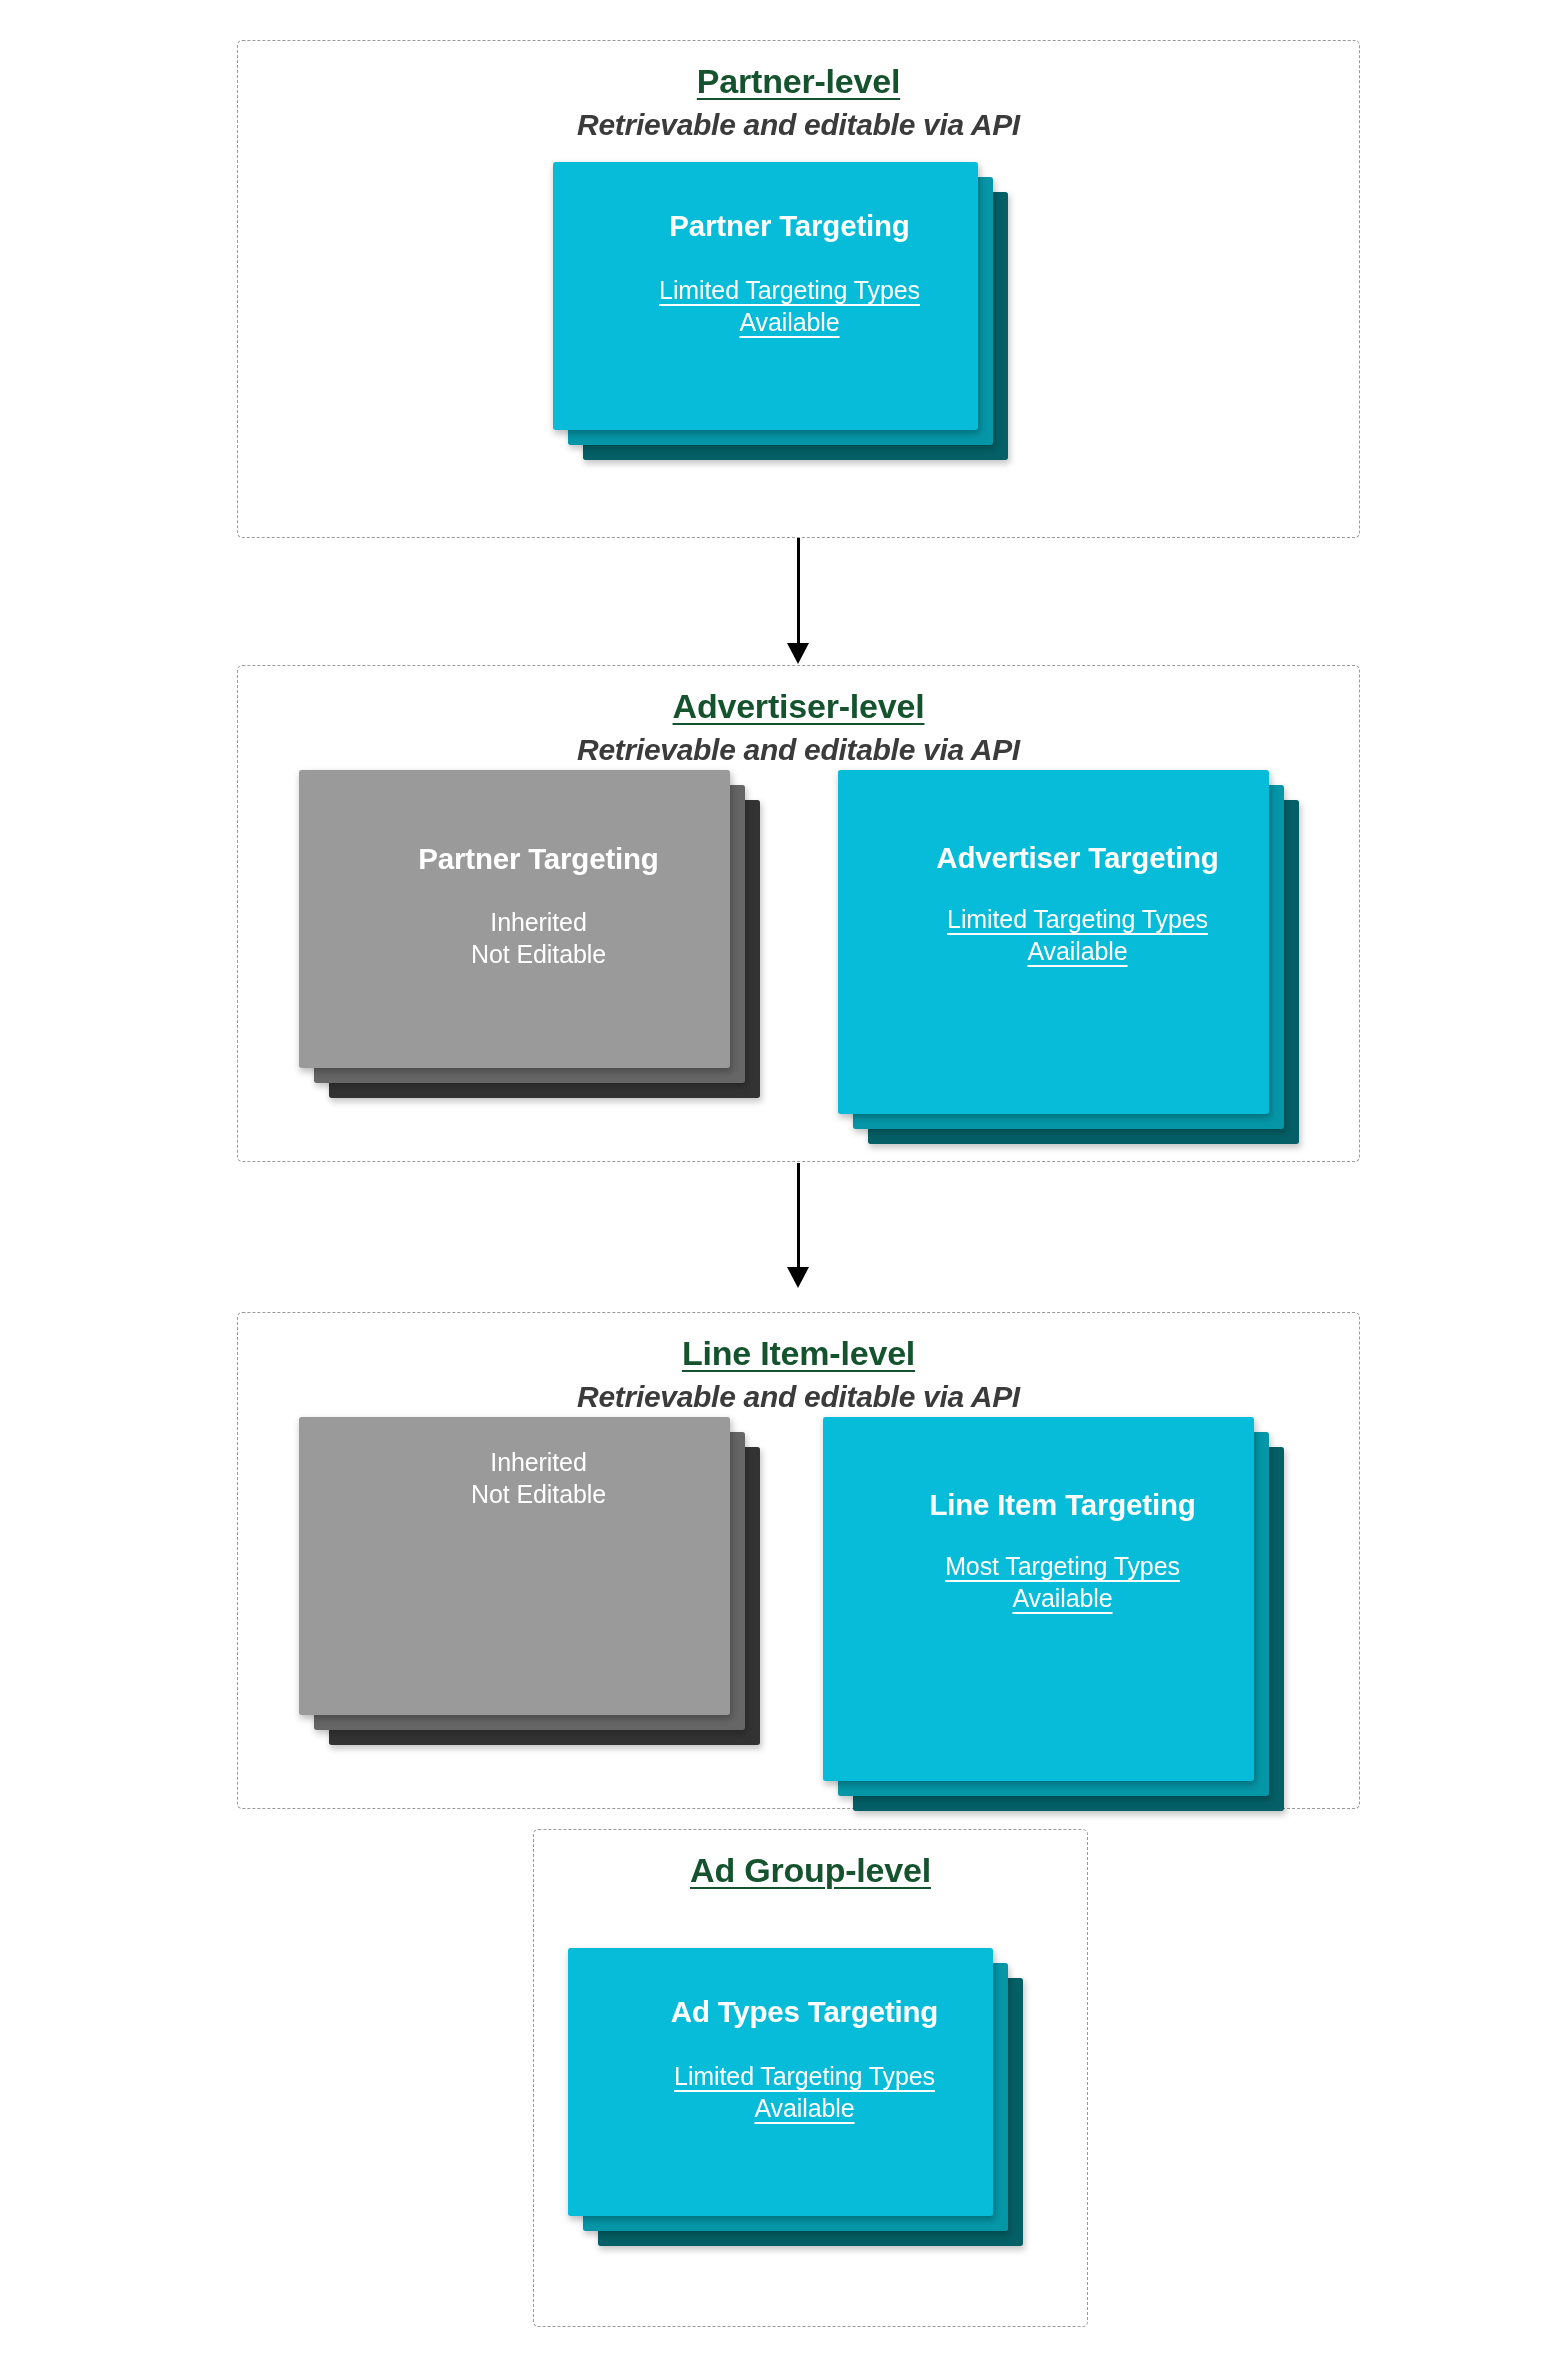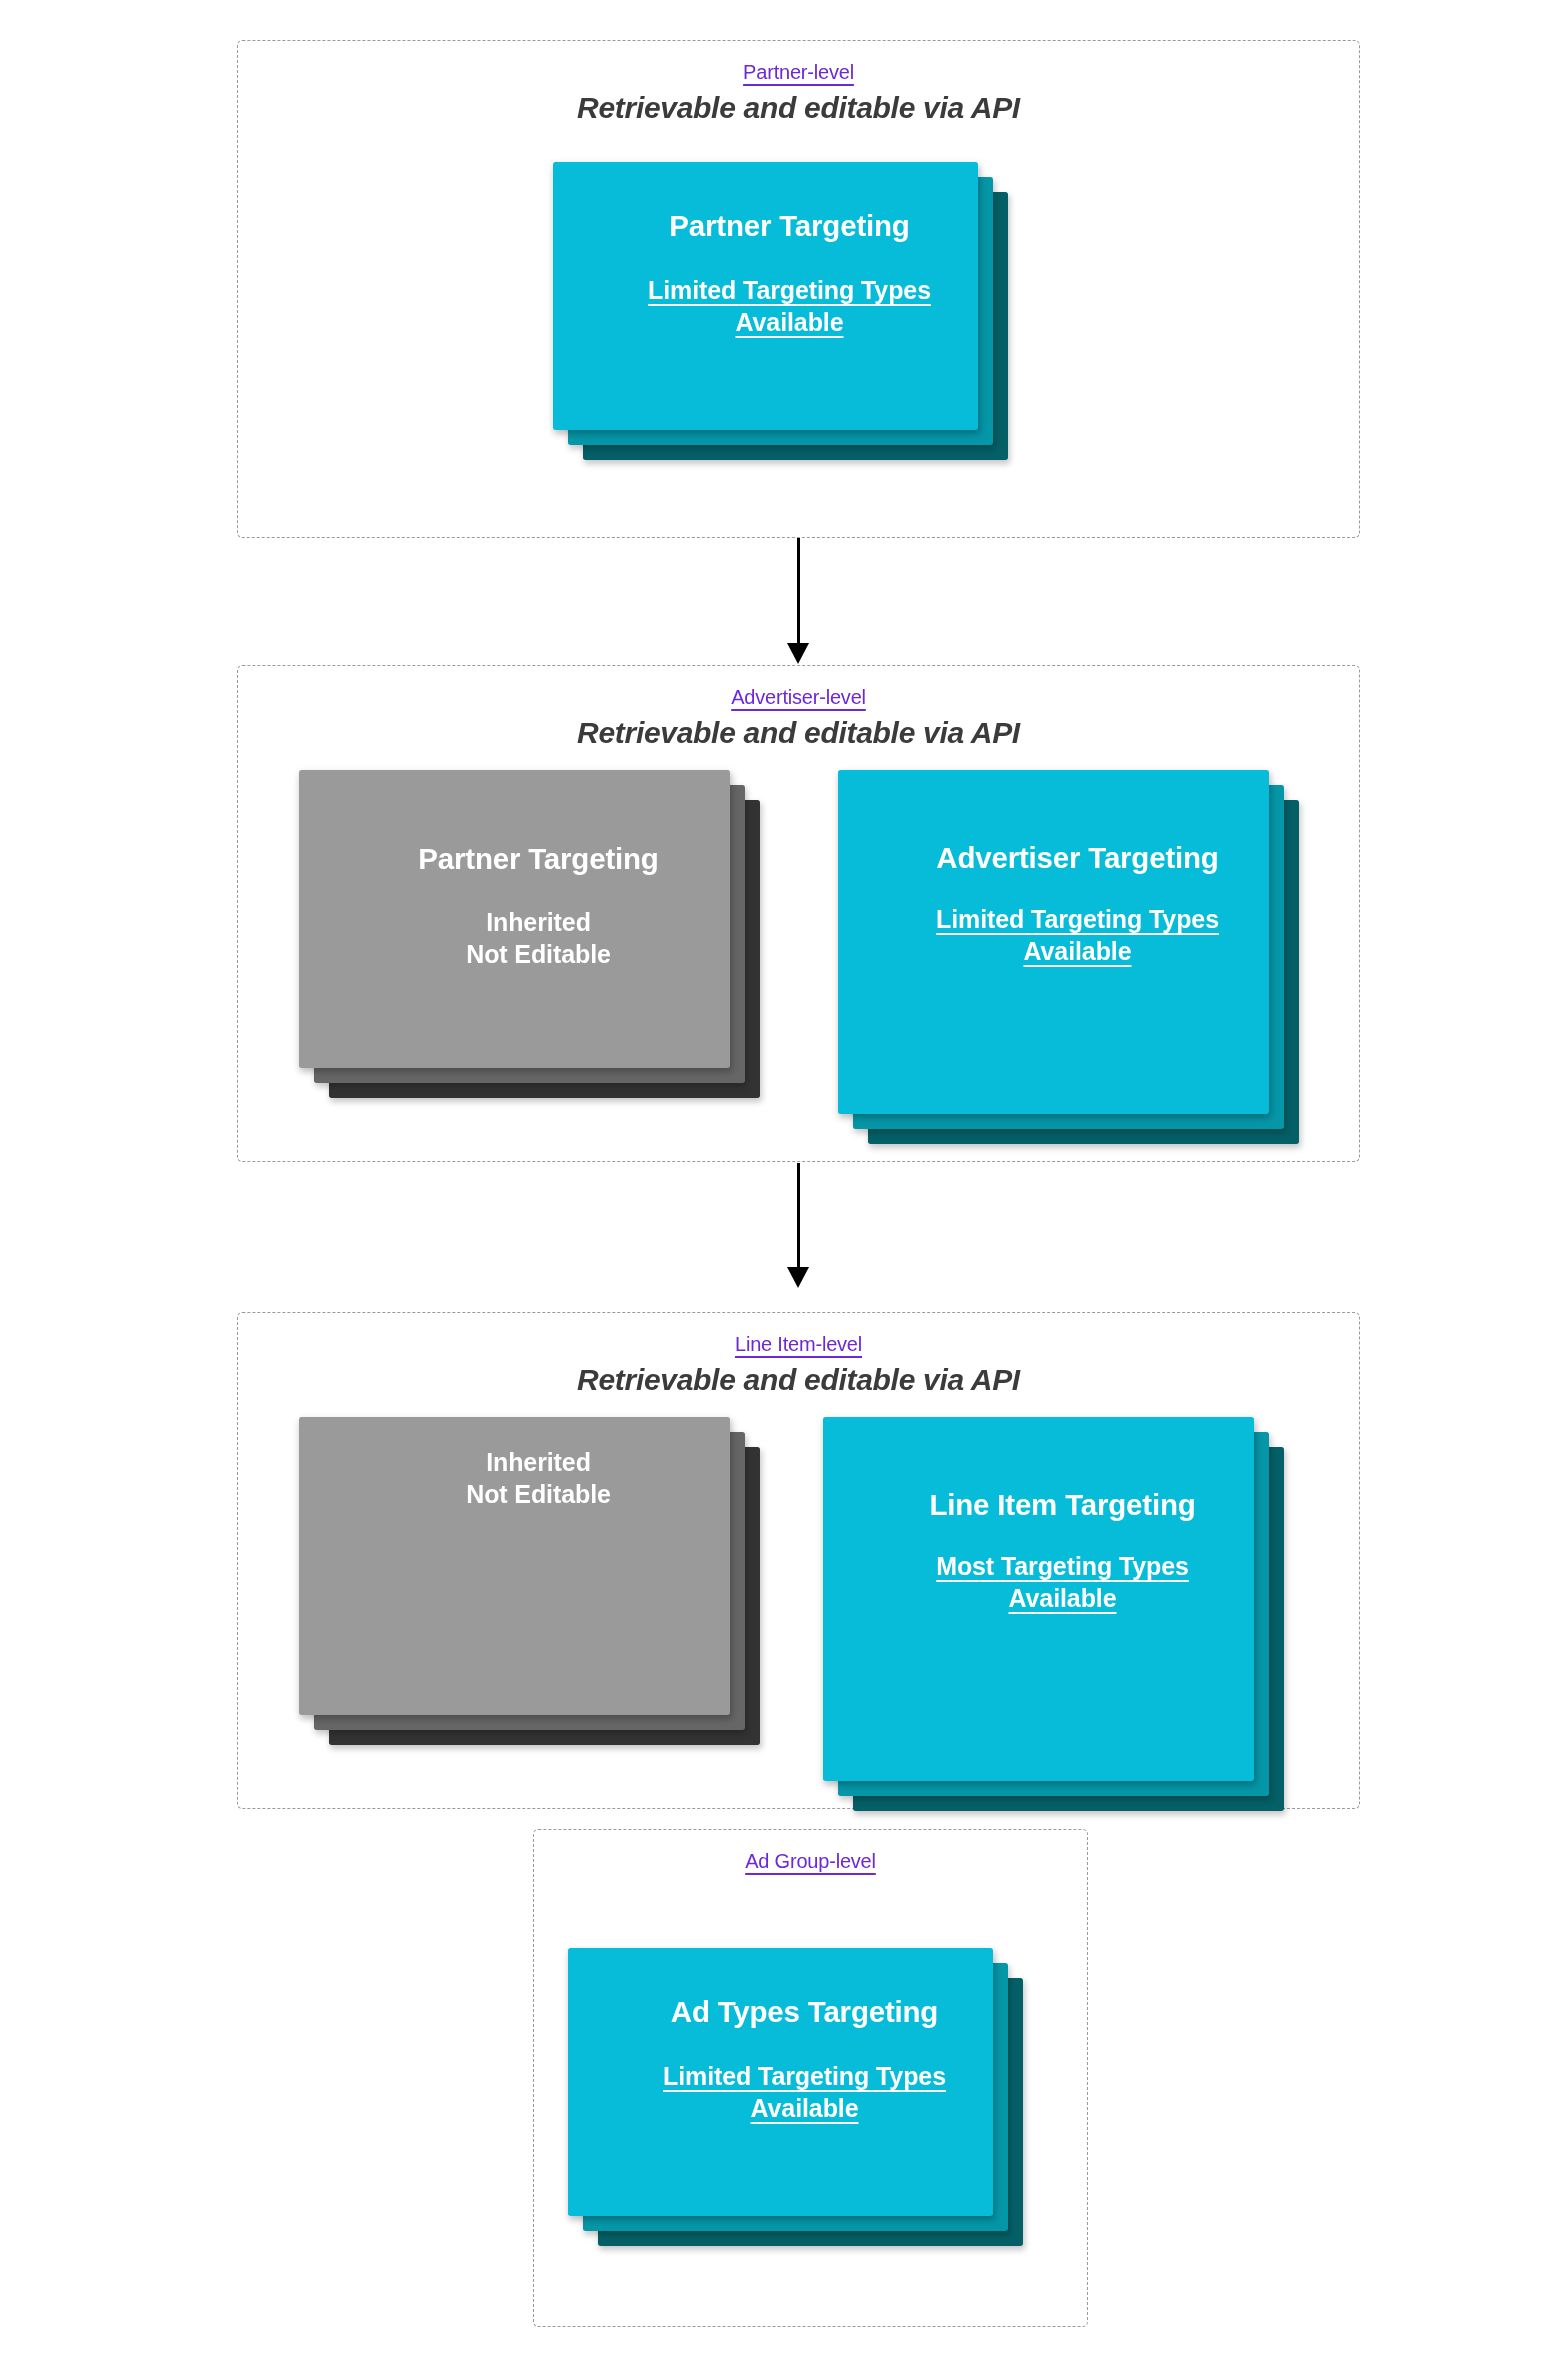--- a/index.html
+++ b/index.html
@@ -26,23 +26,23 @@
 
   .level-head {
     position: absolute;
     left: 0;
     right: 0;
     text-align: center;
     pointer-events: none;
   }
   .level-title {
     display: inline-block;
-    font-size: 20px;
-    font-weight: 400;
-    color: #6d28d9;
+    font-size: 34px;
+    font-weight: 700;
+    color: #14532d;
     letter-spacing: -0.2px;
     text-decoration: underline;
     text-underline-offset: 5.4px;
     text-decoration-thickness: 1.8px;
     line-height: 1.18;
   }
   .level-status {
     display: block;
     margin-top: 6.3px;
     font-size: 30px;
@@ -104,21 +104,21 @@
     font-size: 29.5px;
     font-weight: 700;
     text-align: center;
     line-height: 1.22;
     letter-spacing: -0.2px;
     padding: 0 14.3px;
   }
   .card-sub {
     color: #ffffff;
     font-size: 25px;
-    font-weight: 700;
+    font-weight: 400;
     text-align: center;
     line-height: 1.28;
     letter-spacing: -0.1px;
     padding: 0 14.3px;
   }
   .card-sub.u {
     text-decoration: underline;
     text-underline-offset: 4.5px;
     text-decoration-thickness: 1.8px;
   }

